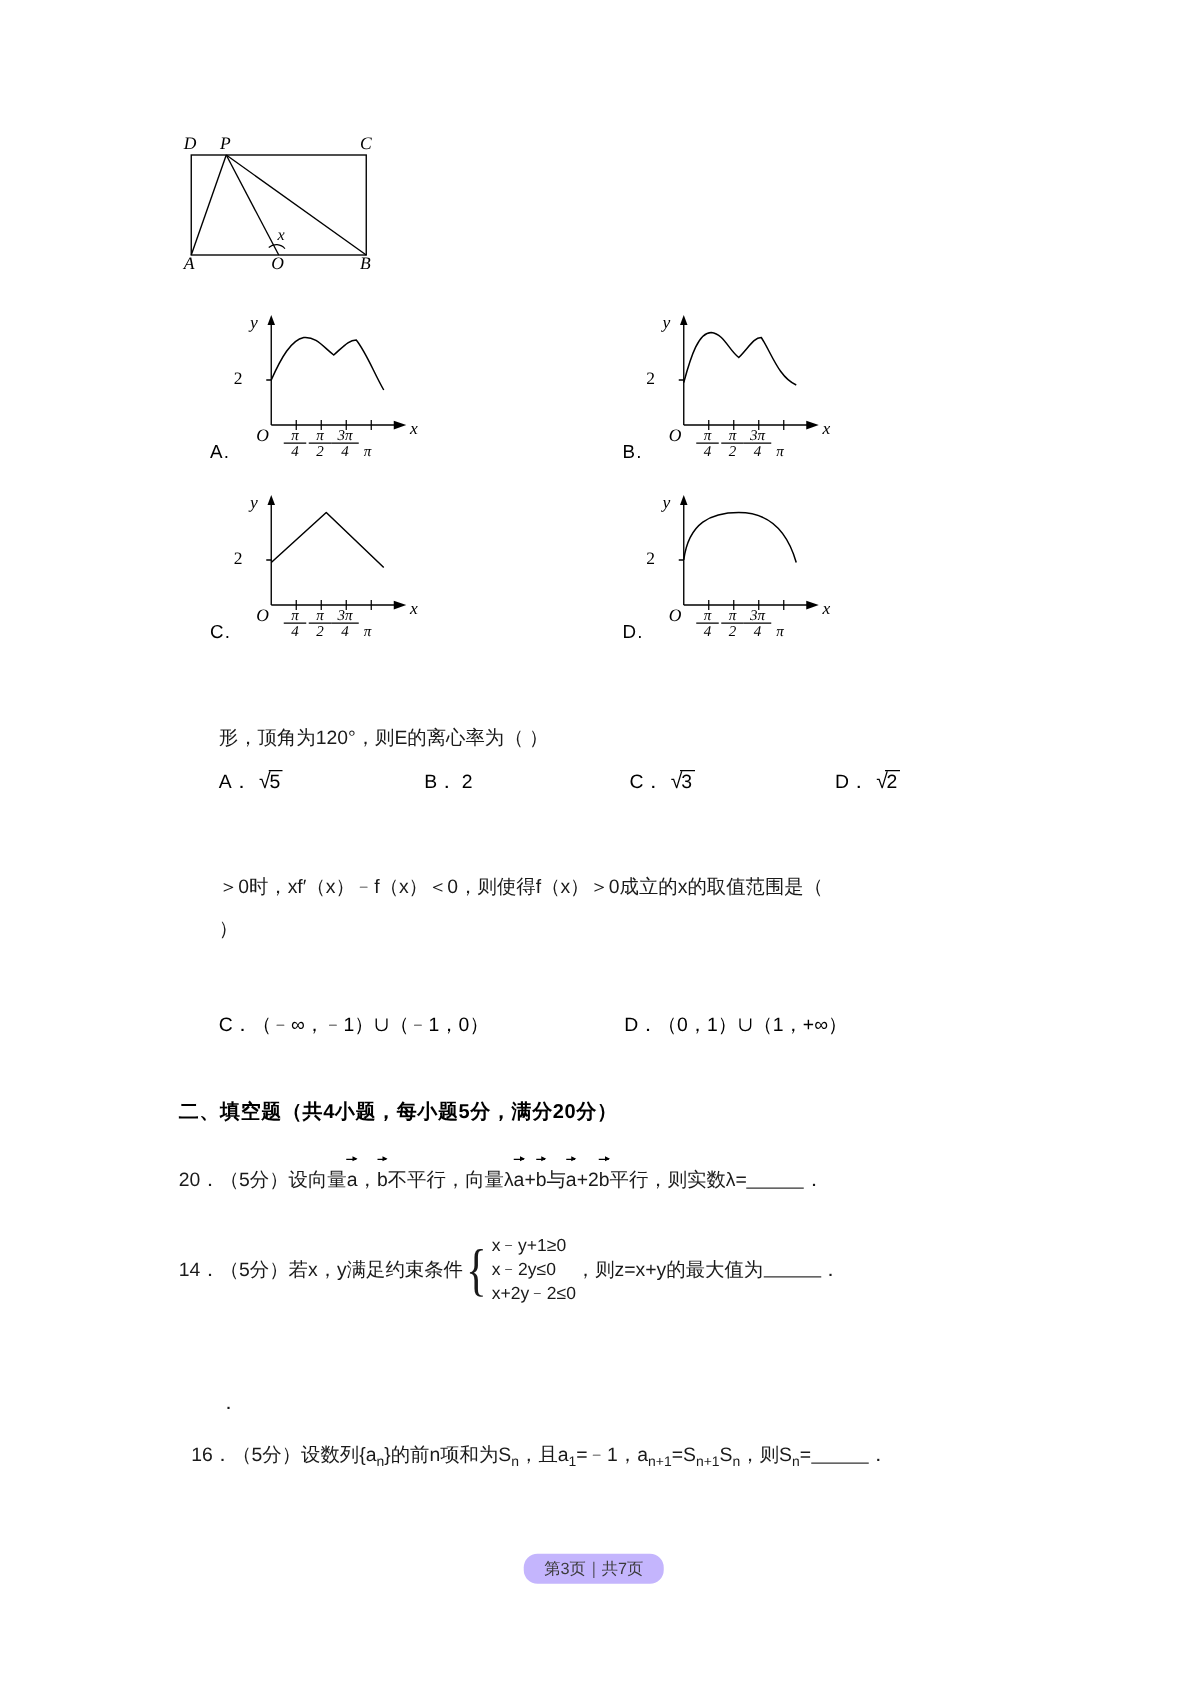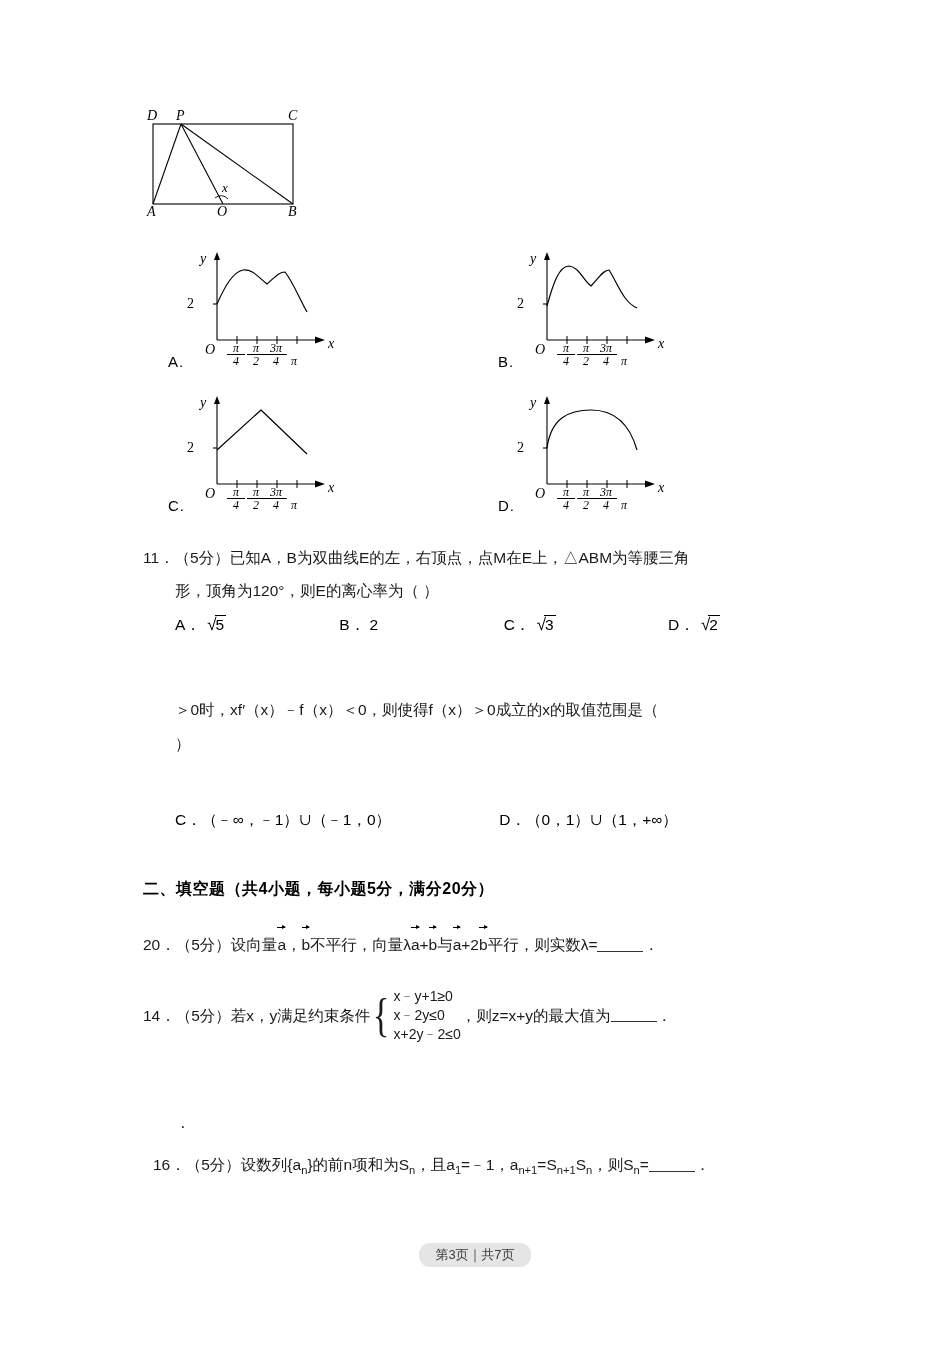--- a/index.html
+++ b/index.html
@@ -150,21 +150,21 @@
     right: 0;
     top: 1243px;
     text-align: center;
     font-size: 13px;
     color: #3a3a3a;
   }
   .footer .pill {
     display: inline-block;
     padding: 3px 16px;
     border-radius: 11px;
-    background: #e5e5e5;
+    background: #c4b5fd;
   }
 </style>
 </head>
 <body>
 
 <div class="page">
 
   <div class="fig-rect-wrap">
     <svg width="220" height="120" viewBox="0 0 220 120">
 
@@ -316,21 +316,20 @@
       <div>π</div>
       <div style="border-top:1px solid #000;">2</div>
     </div>
     <div style="position:absolute; left:100px; top:94px; text-align:center; width:22px; font-family:'Liberation Serif',serif; font-style:italic; font-size:12px; line-height:12px;">
       <div>3π</div>
       <div style="border-top:1px solid #000;">4</div>
     </div>
     <span class="fig-label" style="left:126px; top:106px; font-size:12px;">π</span>
   </div>
 
-  <div class="qline" style="left:143px; top:543px;">11．（5分）已知A，B为双曲线E的左，右顶点，点M在E上，△ABM为等腰三角</div>
   <div class="qline" style="left:175px; top:576px;">形，顶角为120°，则E的离心率为（      ）</div>
 
   <div class="choices" style="left:175px; top:615px;">
     <span style="display:inline-block; width:160px;">
       <span>A．</span>
       <span class="sqrt"><span class="radical">√</span><span class="radicand">5</span></span>
     </span>
     <span style="display:inline-block; width:160px;">
       <span>B．</span>
       <span>2</span>

